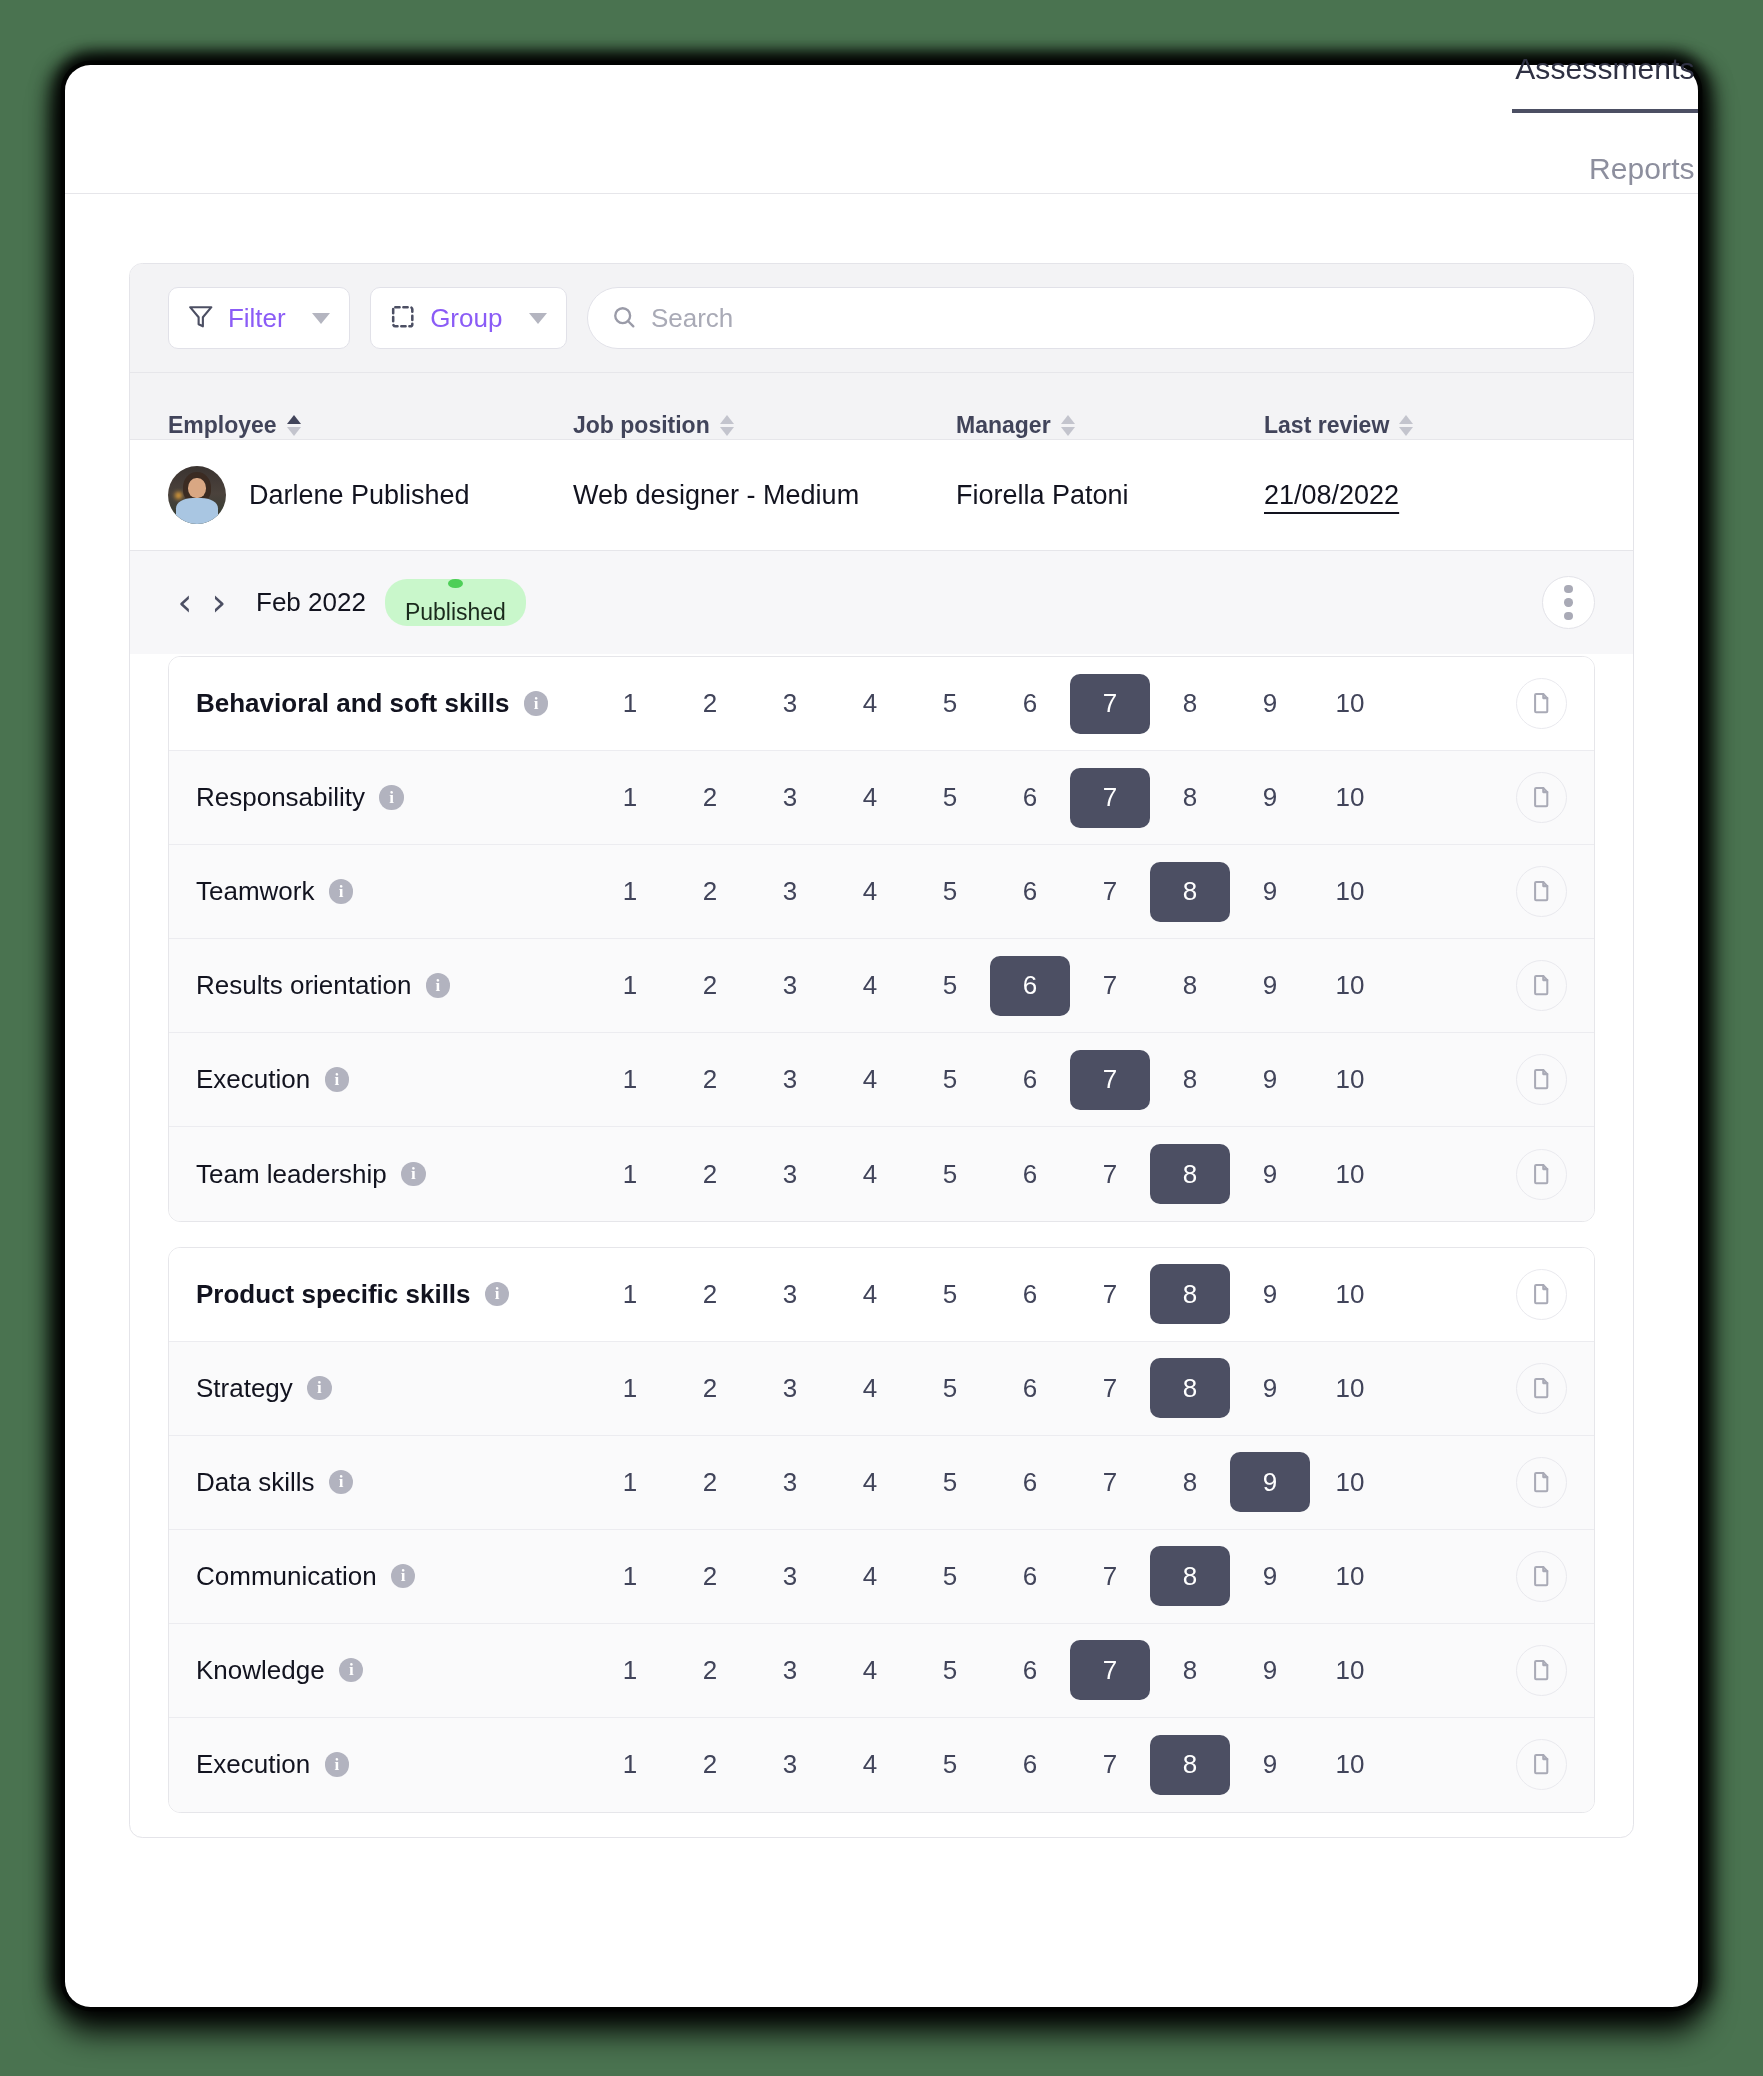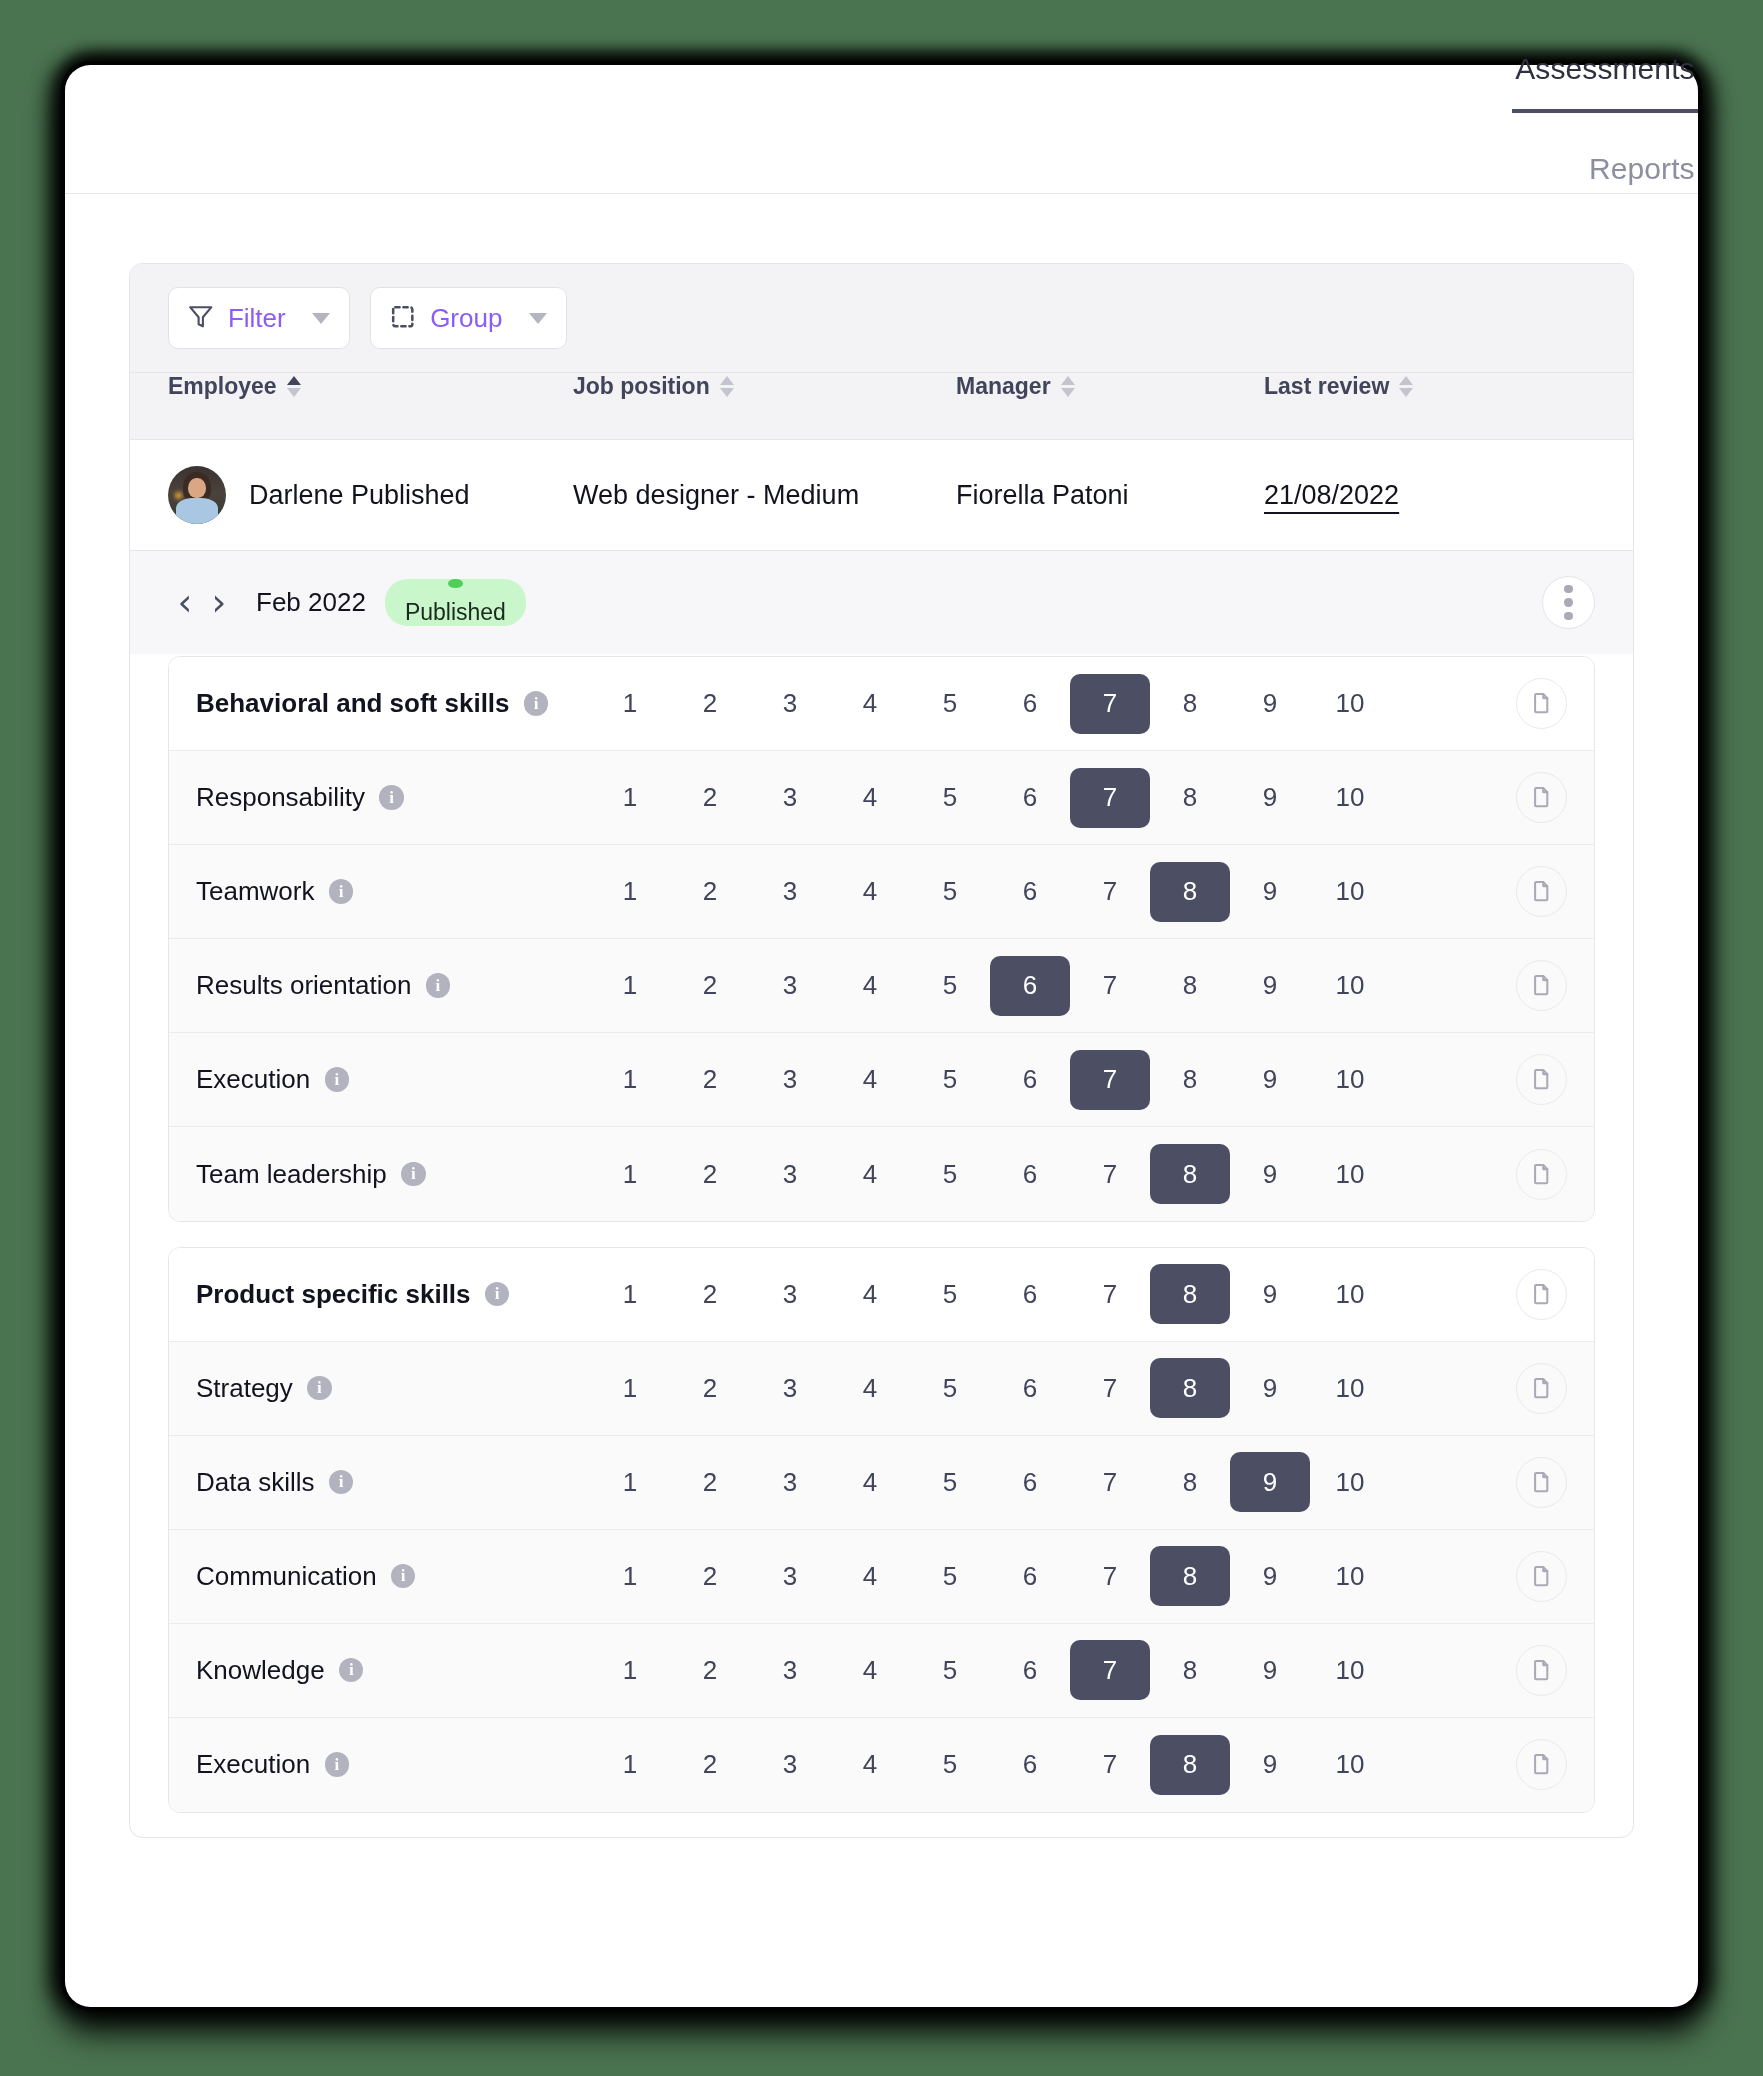--- a/index.html
+++ b/index.html
@@ -119,21 +119,21 @@
     font-family: "Liberation Sans", sans-serif;
     color: #2f3143;
     background: transparent;
   }
   #search-input::placeholder { color: #a9aab6; }
 
   
   #thead {
     background: #f3f3f5;
     display: flex;
-    align-items: flex-start;
+    align-items: flex-end;
     height: 67px;
     padding: 0 38px;
     border-bottom: 1.1px solid #e6e6ea;
   }
   .th {
     display: flex;
     align-items: center;
     font-size: 23px;
     color: #41445a;
     font-weight: bold;
@@ -342,20 +342,29 @@
         <div class="ctrl-btn">
           <span>
             <svg width="25.5" height="25.5" viewBox="0 0 24 24" fill="none" stroke="#4c4f63" stroke-width="2.4" stroke-linecap="round" stroke-dasharray="4 3.6">
               <rect x="3" y="3" width="18" height="18" rx="2"></rect>
             </svg>
           </span>
           <span class="label">Group</span>
           <span class="caret"></span>
         </div>
 
+        <div id="search-box">
+          <span>
+            <svg width="25.5" height="25.5" viewBox="0 0 24 24" fill="none" stroke="#9a9ba8" stroke-width="2.2" stroke-linecap="round">
+              <circle cx="11" cy="11" r="7"></circle>
+              <line x1="16.2" y1="16.2" x2="21" y2="21"></line>
+            </svg>
+          </span>
+          <input id="search-input" type="text" placeholder="Search" style="">
+        </div>
       </div>
 
       <div id="thead">
         <div class="th col-employee">
           <span class="txt">Employee</span>
           <span class="sorter asc">
               <i class="up"></i>
               <i class="down"></i>
             </span>
         </div>

